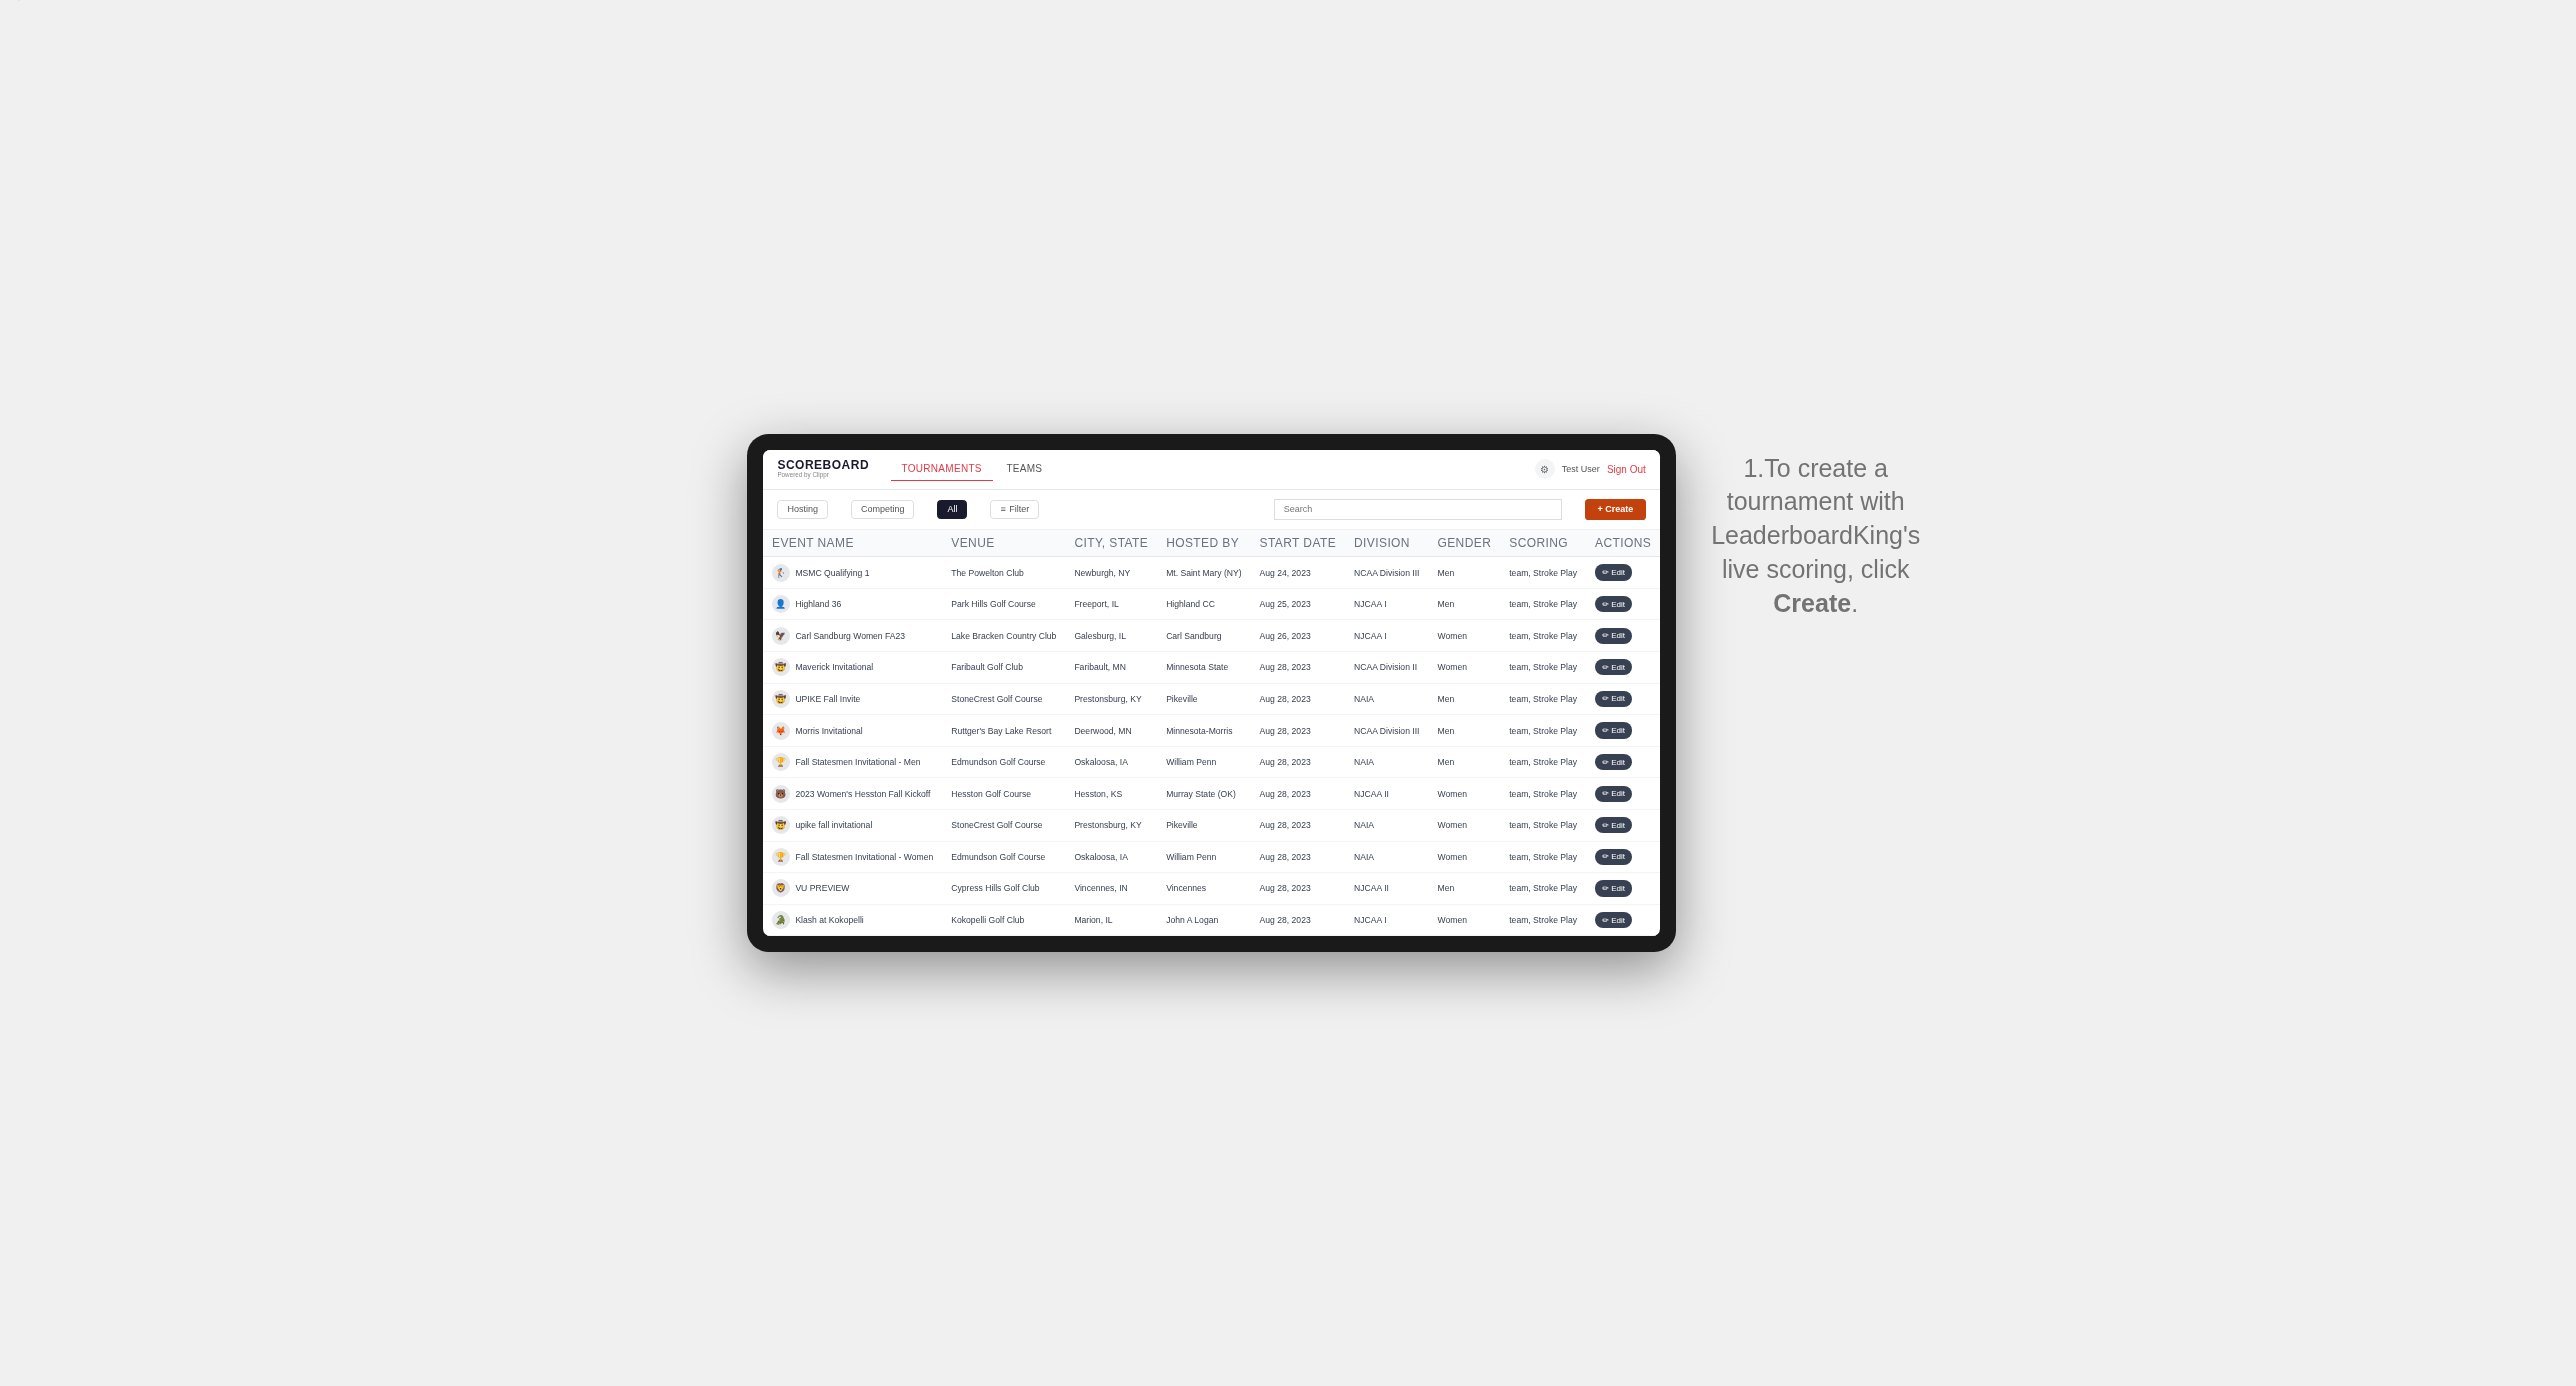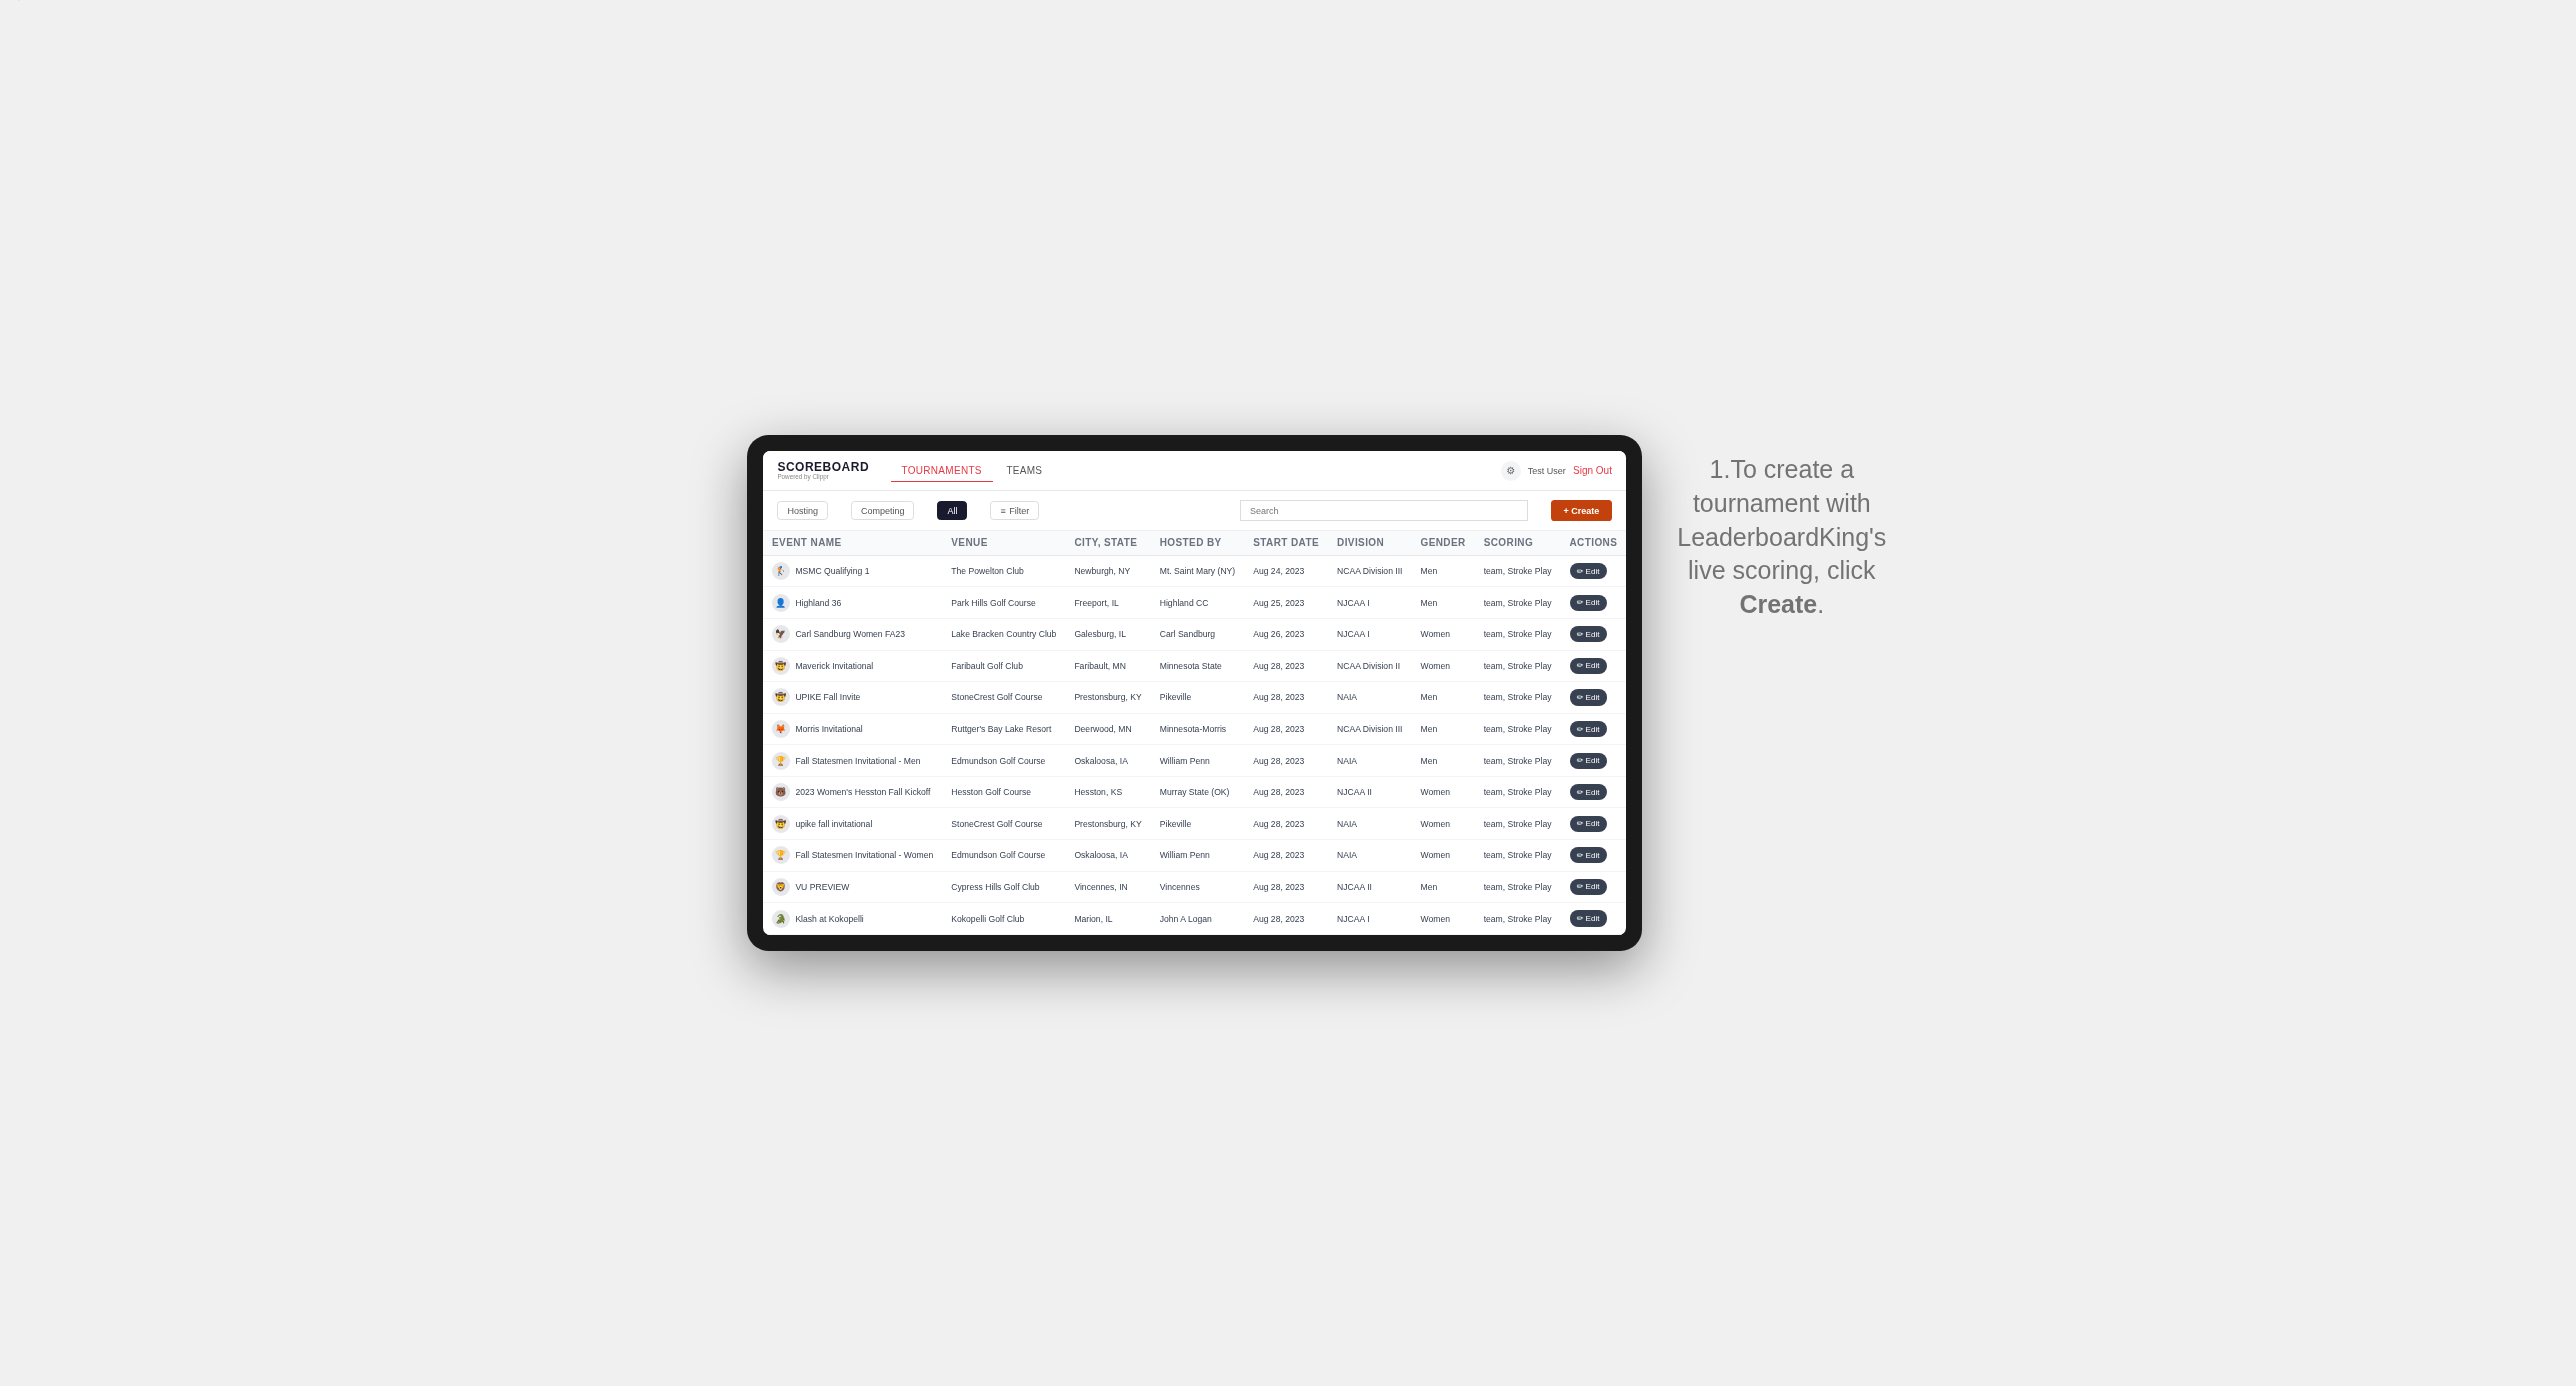--- a/index.html
+++ b/index.html
@@ -199,23 +199,23 @@
     }
 
     thead tr {
       background: #f9fafb;
       border-bottom: 0.9px solid #e5e7eb;
     }
 
     thead th {
       padding: 6.3px 9px;
       text-align: left;
-      font-weight: 700;
+      font-weight: 400;
       color: #6b7280;
-      font-size: 10px;
+      font-size: 12px;
       text-transform: uppercase;
       letter-spacing: 0.4px;
       white-space: nowrap;
       margin-left: 36px;
     }
 
     tbody tr {
       border-bottom: 0.9px solid #f3f4f6;
     }
 

